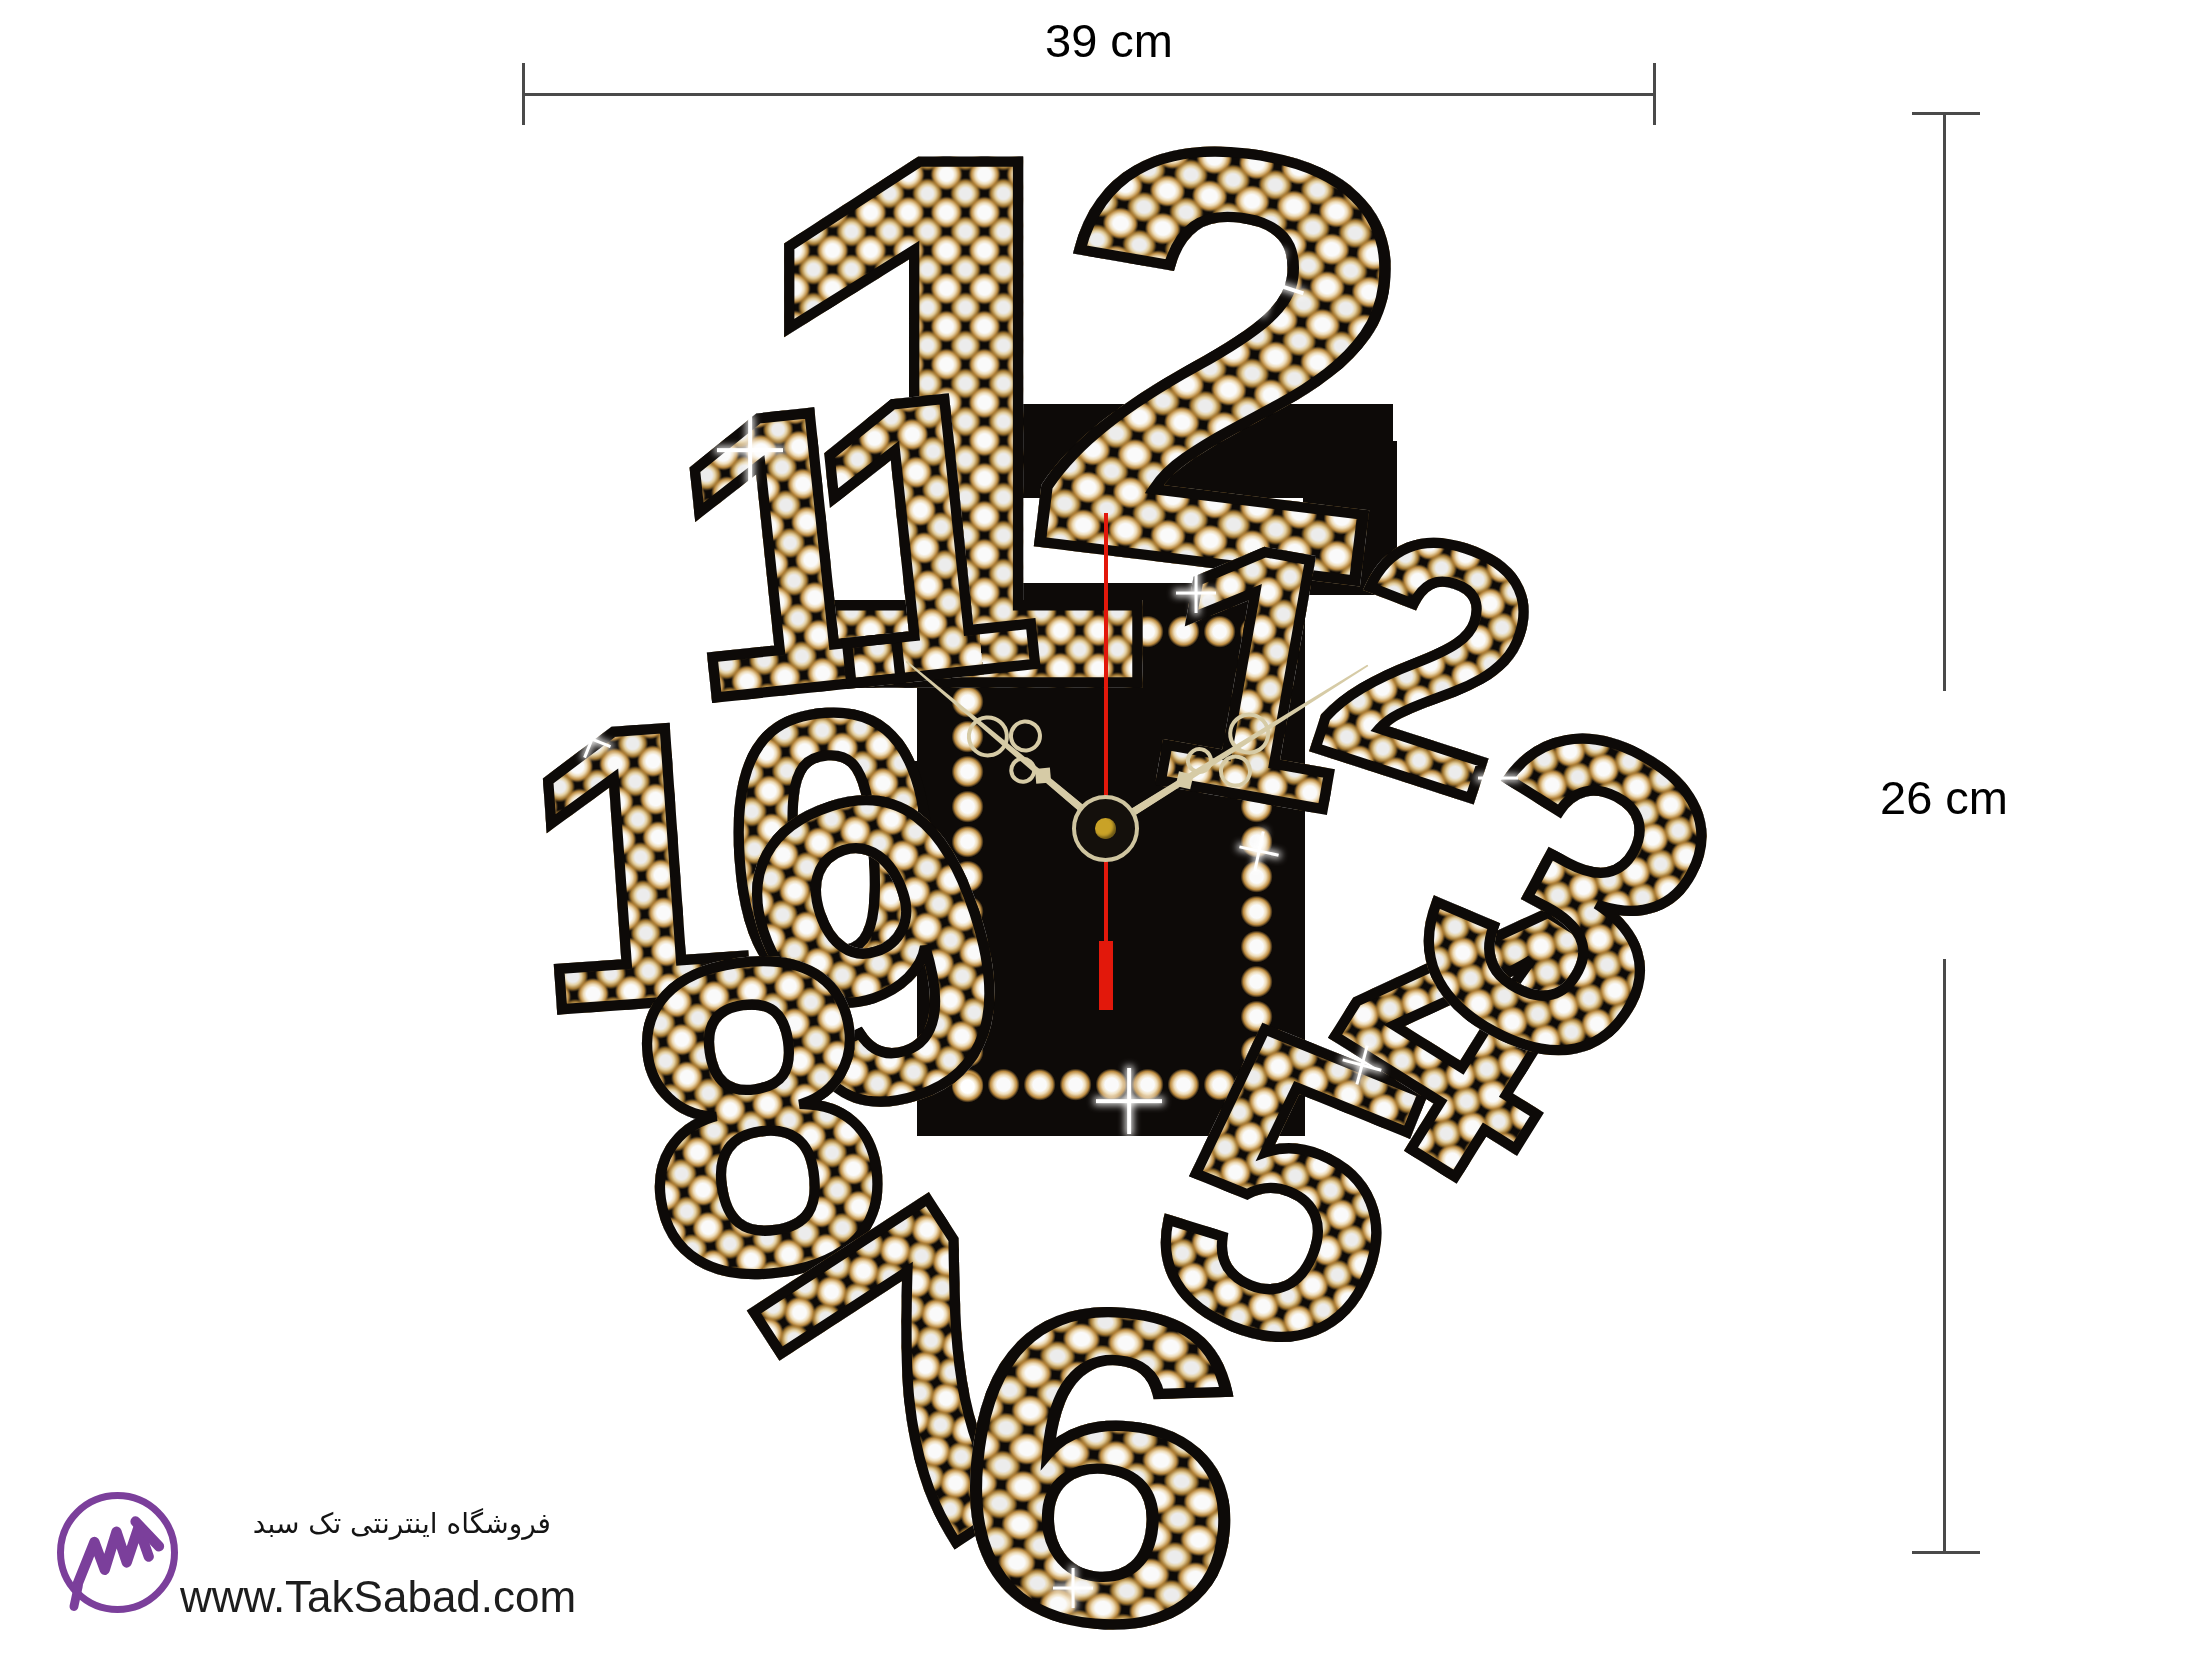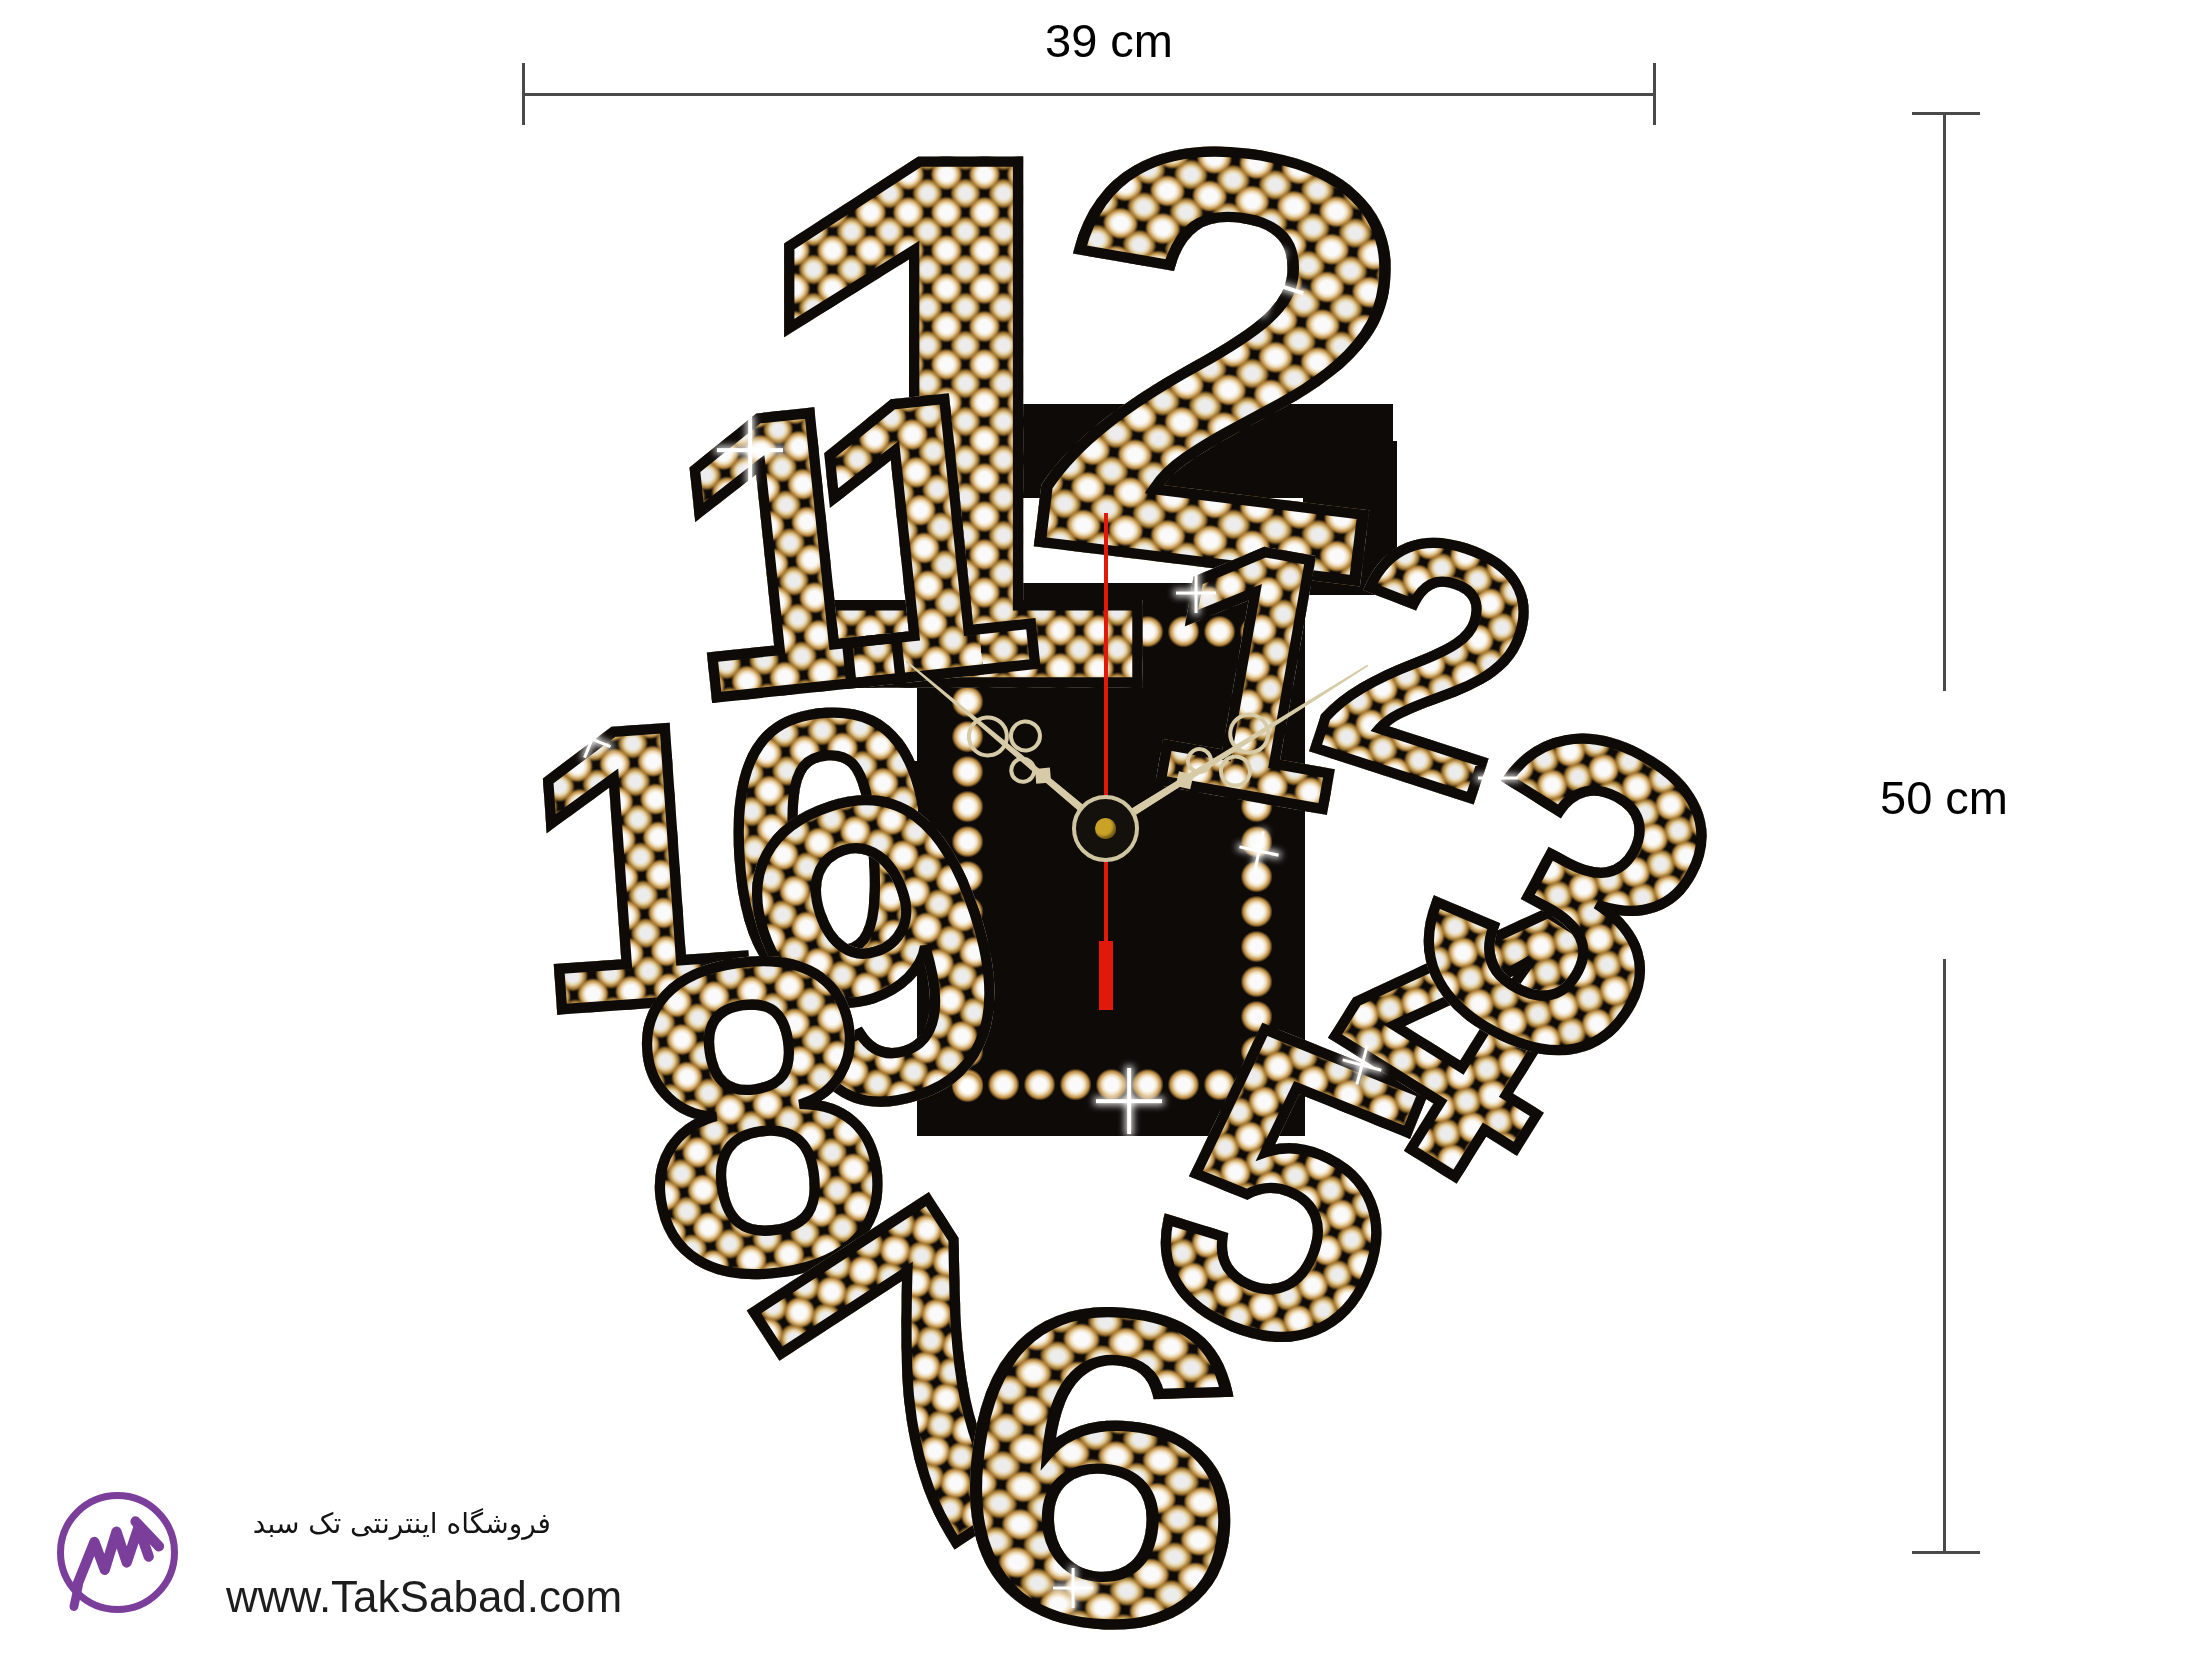--- a/index.html
+++ b/index.html
@@ -74,21 +74,21 @@
   
   .logo-ring{position:absolute;left:57px;top:1492px;width:107px;height:107px;
     border:7.4px solid var(--logo);border-radius:50%;z-index:45;}
   .logo-svg{position:absolute;left:49px;top:1489px;z-index:46;}
   .store-fa{
     position:absolute;left:180px;top:1507px;width:371px;z-index:45;text-align:right;
     font-family:"DejaVu Sans",sans-serif;font-size:28px;font-weight:400;color:#141414;direction:rtl;
   }
   .store-url{
     position:absolute;left:180px;top:1572px;width:371px;z-index:45;text-align:center;
-    font-family:"Liberation Sans",sans-serif;font-size:44px;color:#1d1d1d;margin-left:46px;
+    font-family:"Liberation Sans",sans-serif;font-size:44px;color:#1d1d1d;
   }
 </style>
 </head>
 <body>
 
 <div class="stage">
 
   <div class="blk" style="left:923px;top:404px;width:470px;height:94px;"></div>
   <div class="blk" style="left:1303px;top:441px;width:94px;height:154px;"></div>
   <div class="blk" style="left:871px;top:761px;width:70px;height:81px;"></div>
@@ -152,21 +152,21 @@
 
   <div class="dim" style="left:523px;top:93px;width:1133px;height:2.9px;"></div>
   <div class="dim" style="left:522px;top:63px;width:2.9px;height:62px;"></div>
   <div class="dim" style="left:1653px;top:63px;width:2.9px;height:62px;"></div>
   <div class="dim-label" style="left:1006px;top:14.7px;width:206px;">39 cm</div>
 
   <div class="dim" style="left:1943px;top:114px;width:2.9px;height:577px;"></div>
   <div class="dim" style="left:1943px;top:959px;width:2.9px;height:594px;"></div>
   <div class="dim" style="left:1912px;top:112px;width:68px;height:2.9px;"></div>
   <div class="dim" style="left:1912px;top:1551px;width:68px;height:2.9px;"></div>
-  <div class="dim-label" style="left:1841px;top:772px;width:206px;">50 cm</div>
+  <div class="dim-label" style="left:1841px;top:772px;width:206px;">26 cm</div>
 
   <div class="logo-ring"></div>
   <svg class="logo-svg" width="132" height="147" viewBox="0 0 180 200">
     <path d="M38 132 L62 72 L76 110 L92 58 L106 100 L122 52 L136 92" fill="none" stroke="#7b3f9b" stroke-width="14" stroke-linecap="round" stroke-linejoin="round"></path>
     <path d="M118 44 L150 78" fill="none" stroke="#7b3f9b" stroke-width="14" stroke-linecap="round"></path>
     <path d="M40 132 L34 160" fill="none" stroke="#7b3f9b" stroke-width="12" stroke-linecap="round"></path>
   </svg>
   <div class="store-fa">فروشگاه اینترنتی تک سبد</div>
   <div class="store-url">www.TakSabad.com</div>
 

